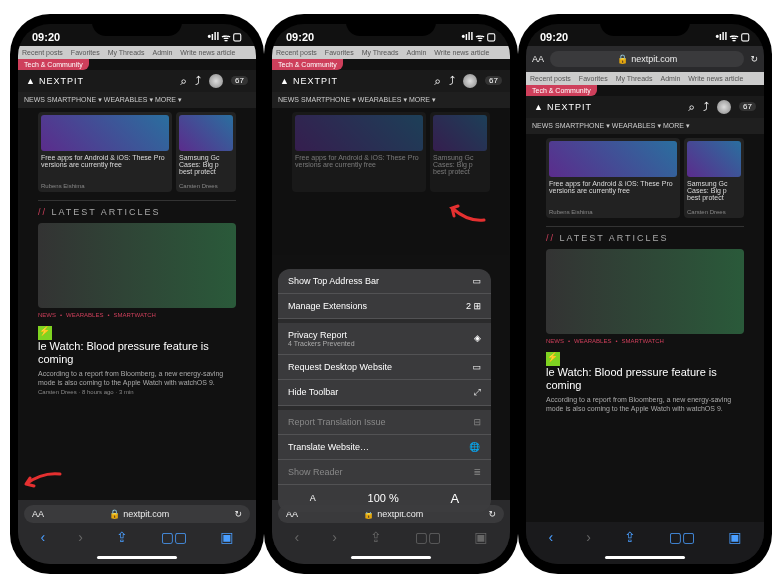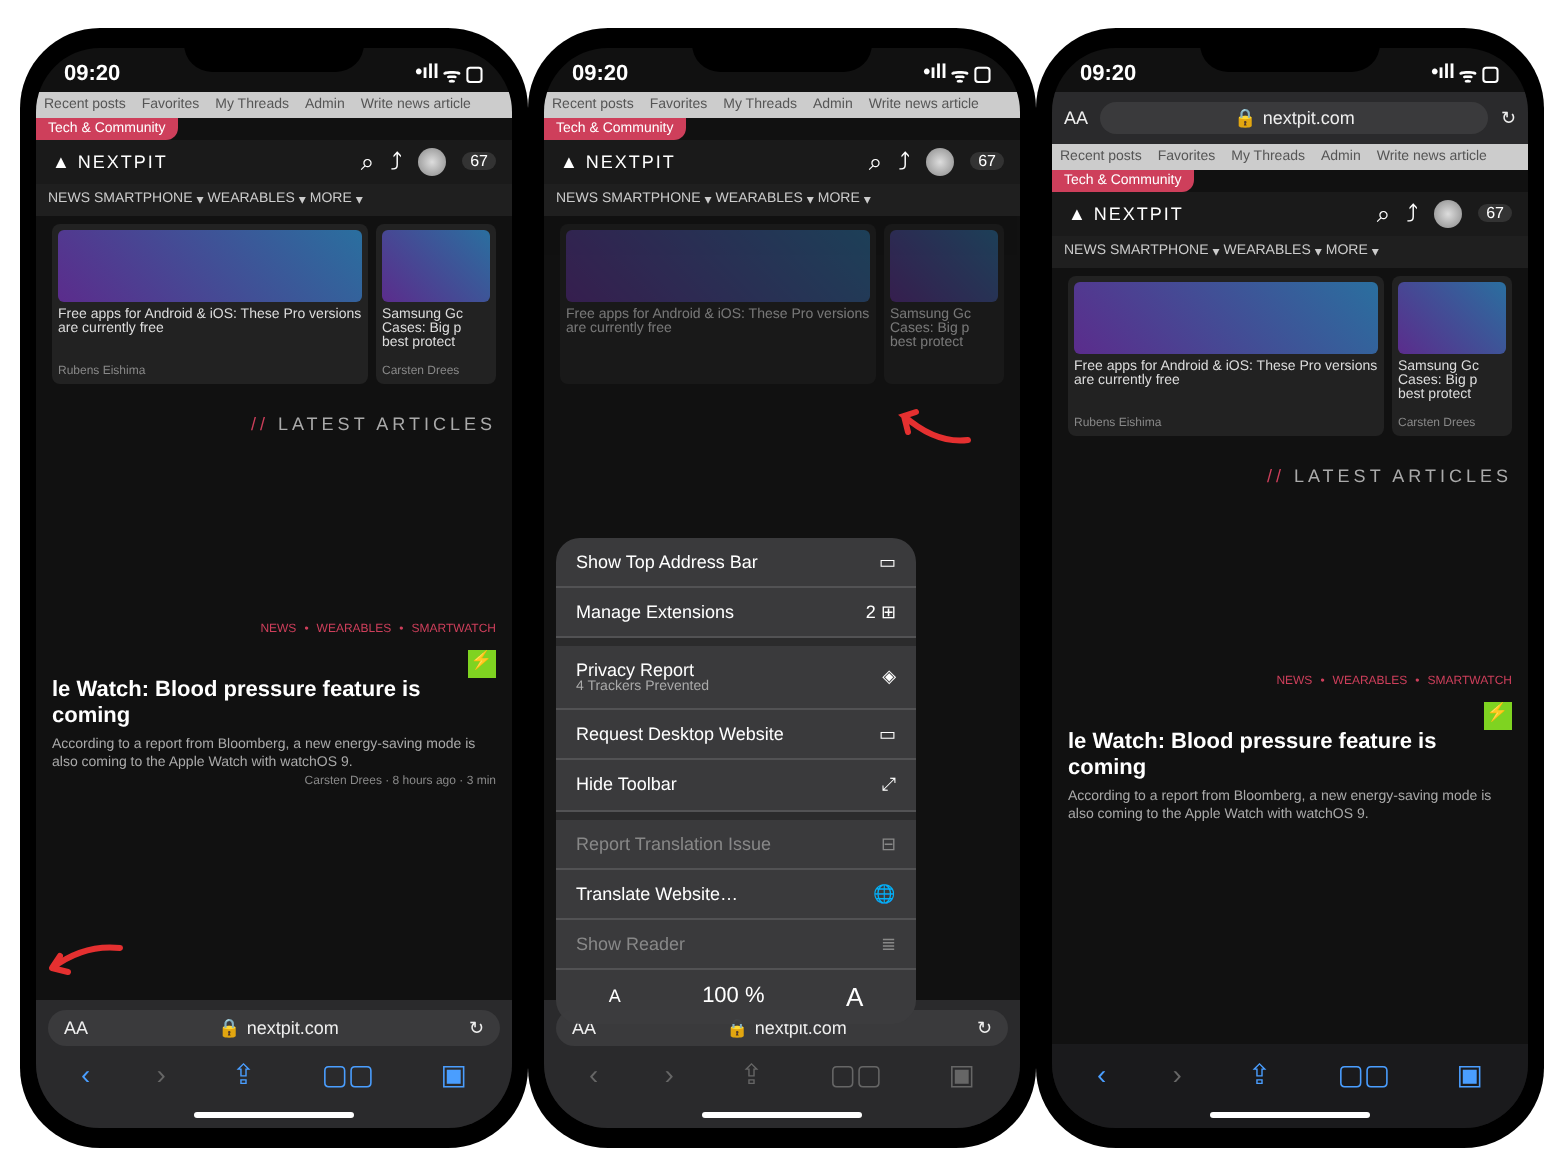--- a/index.html
+++ b/index.html
@@ -11,45 +11,45 @@
   .statusbar .icons { display: flex; gap: 2px; align-items: center; font-size: 10px; }
   .tabrow { display: flex; background: #ccc; color: #555; font-size: 7px; }
   .tabrow span { padding: 3px 4px; white-space: nowrap; }
   .ribbon { background: #ce3f5b; color: #fff; font-size: 7px; padding: 2px 6px; width: fit-content; border-radius: 0 0 6px 0; }
   .brandrow { display: flex; align-items: center; justify-content: space-between; background: #1a1a1a; padding: 4px 8px; color: #fff; font-size: 10px; }
   .brandrow .logo { display: flex; align-items: center; gap: 3px; font-weight: 500; letter-spacing: 1px; font-size: 9px; }
   .brandrow .right { display: flex; align-items: center; gap: 8px; font-size: 12px; }
   .badge { background: #333; border-radius: 8px; font-size: 8px; padding: 0 4px; }
   .navrow { display: flex; background: #1f1f1f; color: #ccc; font-size: 7px; gap: 2px; padding: 4px 6px; }
   .navrow span { display: flex; align-items: center; gap: 2px; }
-  .content { flex: 1; overflow: hidden; background: #111; color: #ddd; padding: 4px 8px; display: flex; flex-direction: column; align-items: flex-end; }
+  .content { flex: 1; overflow: hidden; background: #111; color: #ddd; padding: 4px 20px; display: flex; flex-direction: column; }
   .cards { display: flex; gap: 4px; margin-bottom: 6px; }
   .card { background: #222; flex: 1; border-radius: 4px; padding: 3px; font-size: 7px; min-height: 80px; display: flex; flex-direction: column; }
   .card .img { height: 36px; background: linear-gradient(45deg,#5b2c8c,#2a6f9f); border-radius: 3px; margin-bottom: 3px; }
   .card.small { flex: 0 0 60px; }
   .card .author { font-size: 6px; color: #888; margin-top: auto; }
   .divline { color: #ce3f5b; font-size: 6px; border-top: 1px solid #333; margin-top: 2px; }
   .section-title { color: #aaa; font-size: 9px; letter-spacing: 2px; margin: 6px 0; }
   .section-title::before { content: "// "; color: #ce3f5b; }
   .hero { height: 85px; background: linear-gradient(90deg,#333,#2a5a3a); border-radius: 4px; margin-bottom: 4px; }
   .crumbs { font-size: 6px; color: #ce3f5b; display: flex; gap: 4px; margin-bottom: 2px; }
   .flash { display: inline-block; background: #7fd321; width: 14px; height: 14px; text-align: center; font-size: 9px; }
-  .headline { font-size: 11px; font-weight: 700; line-height: 1.2; color: #fff; margin-bottom: 3px; }
+  .headline { font-size: 11px; font-weight: 400; line-height: 1.2; color: #fff; margin-bottom: 3px; }
   .desc { font-size: 7px; color: #aaa; line-height: 1.3; }
   .meta { font-size: 6px; color: #888; margin-top: 2px; }
   .addrbar-bottom { background: #2a2a2c; padding: 5px 6px; display: flex; flex-direction: column; gap: 4px; }
   .addr-pill { background: #3a3a3c; border-radius: 10px; display: flex; align-items: center; justify-content: space-between; padding: 4px 8px; color: #eee; font-size: 9px; }
   .addr-pill .center { display: flex; align-items: center; gap: 3px; }
   .toolbar { display: flex; justify-content: space-around; align-items: center; color: #4a9eff; font-size: 14px; padding: 2px 0 4px; }
   .toolbar .grey { color: #666; }
   .addrbar-top { background: #2a2a2c; padding: 5px 6px; display: flex; align-items: center; justify-content: space-between; color: #eee; font-size: 9px; gap: 6px; }
   .addrbar-top .url { background: #3a3a3c; border-radius: 8px; flex: 1; text-align: center; padding: 3px; display: flex; align-items: center; justify-content: center; gap: 3px; }
   .home-ind { height: 3px; width: 80px; background: #fff; border-radius: 2px; margin: 3px auto 0; }
   
-  .menu { position: absolute; bottom: 52px; left: 6px; right: 52px; background: rgba(60,60,62,0.96); border-radius: 12px; color: #fff; font-size: 9px; overflow: hidden; z-index: 15; }
+  .menu { position: absolute; bottom: 52px; left: 6px; right: 19px; background: rgba(60,60,62,0.96); border-radius: 12px; color: #fff; font-size: 9px; overflow: hidden; z-index: 15; }
   .menu-item { display: flex; justify-content: space-between; align-items: center; padding: 7px 10px; border-bottom: 1px solid rgba(120,120,120,0.4); }
   .menu-item.sep { border-top: 4px solid rgba(40,40,40,0.8); }
   .menu-item.dim { color: #888; }
   .menu-item .sub { font-size: 7px; color: #aaa; }
   .menu-zoom { display: flex; justify-content: space-around; align-items: center; padding: 6px; }
   .menu-zoom span { font-size: 11px; }
   .arrow { position: absolute; width: 40px; height: 20px; z-index: 30; }
   .arrow svg { width: 100%; height: 100%; }
   .avatar { width: 14px; height: 14px; border-radius: 50%; background: radial-gradient(#ddd,#888); display: inline-block; }
 </style>

